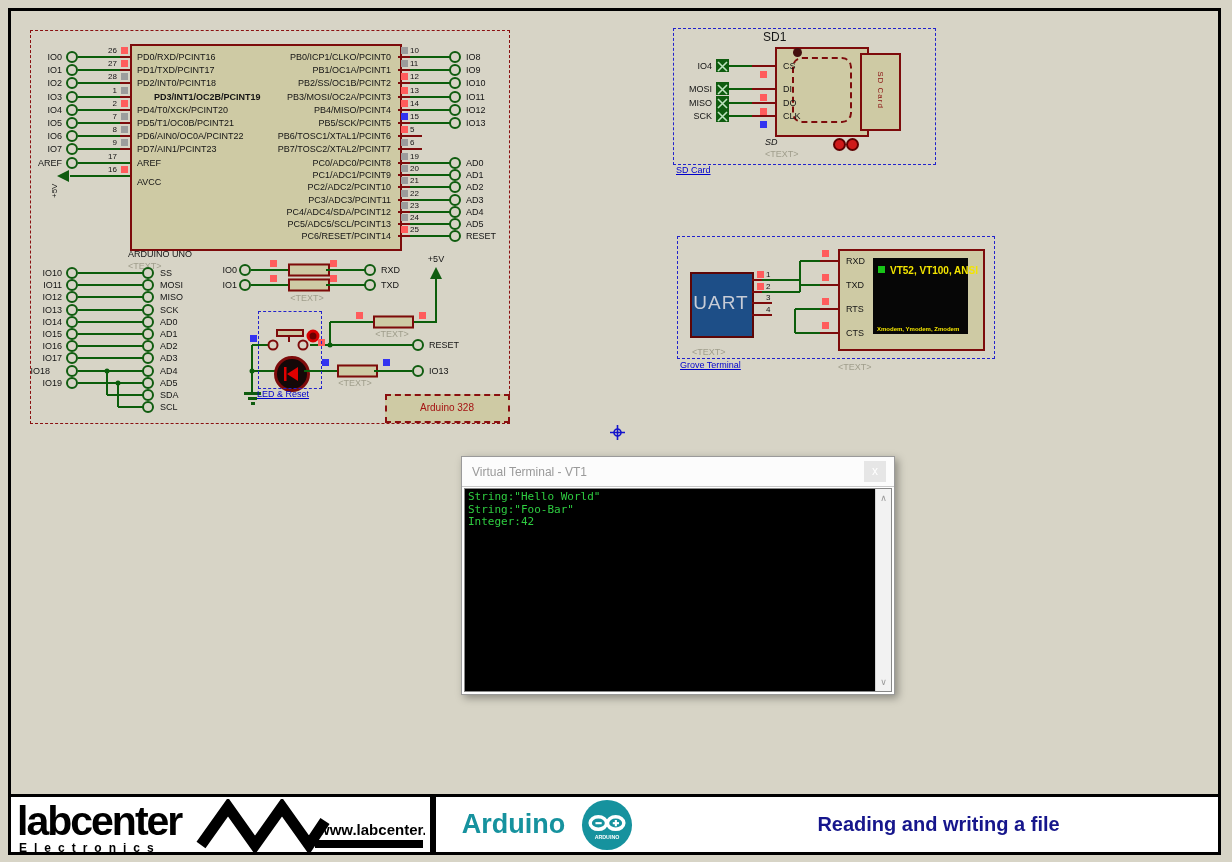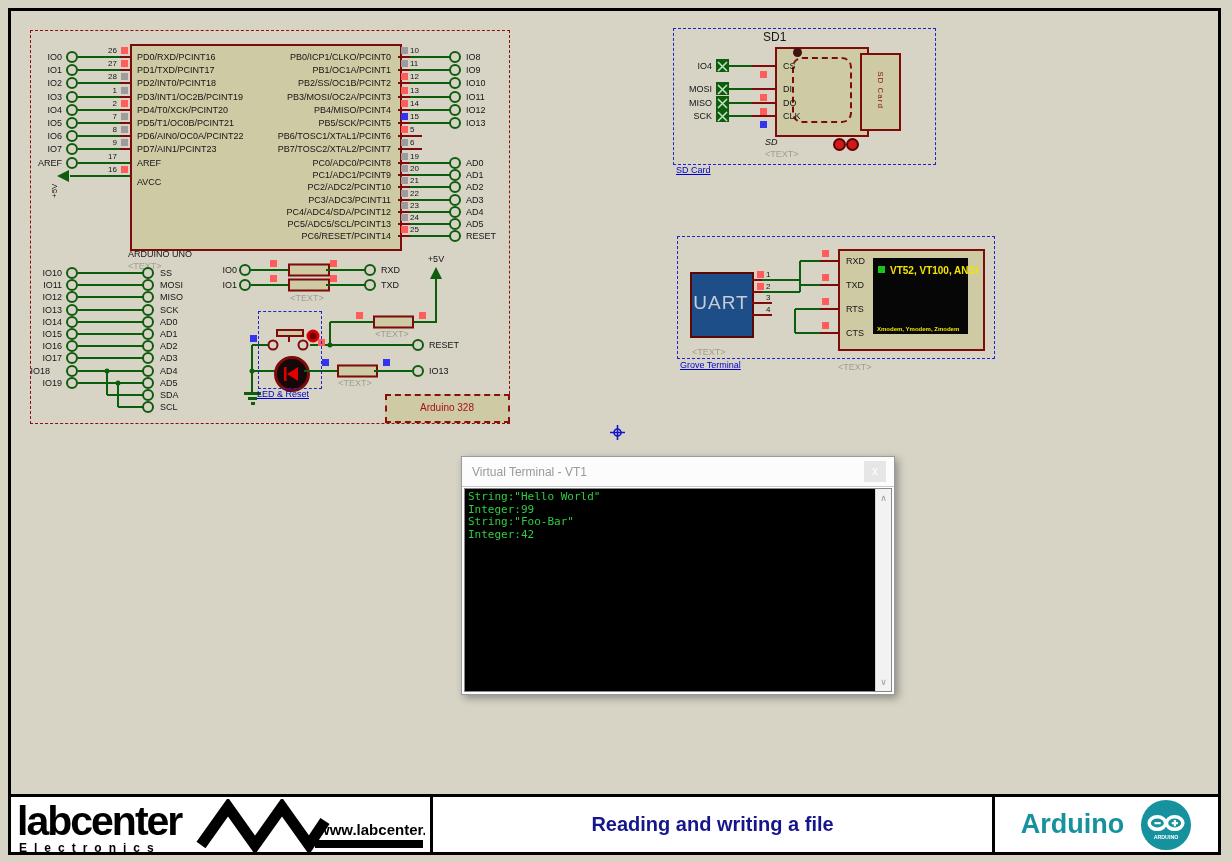--- a/index.html
+++ b/index.html
@@ -78,21 +78,21 @@
       <div class="a " style="left: 120px; top: 82.4px; width: 10px; height: 2px; background: rgb(125, 11, 11);"></div>
       <div class="a lbl r s8" style="left: 117px; top: 76.4px;">28</div>
       <div class="a sq" style="left: 121px; top: 73.4px; background: rgb(156, 156, 156);"></div>
       <div class="a lbl " style="left: 137px; top: 83.4px;">PD2/INT0/PCINT18</div>
       <div class="a lbl r" style="left: 62px; top: 96.6px;">IO3</div>
       <div class="a term" style="left: 72px; top: 96.6px;"></div>
       <div class="a " style="left: 78px; top: 95.6px; width: 44px; height: 2px; background: rgb(11, 94, 11);"></div>
       <div class="a " style="left: 120px; top: 95.6px; width: 10px; height: 2px; background: rgb(125, 11, 11);"></div>
       <div class="a lbl r s8" style="left: 117px; top: 89.6px;">1</div>
       <div class="a sq" style="left: 121px; top: 86.6px; background: rgb(156, 156, 156);"></div>
-      <div class="a lbl " style="left: 137px; top: 96.6px;">PD3/INT1/OC2B/PCINT19</div>
+      <div class="a lbl " style="left: 154px; top: 96.6px; font-weight: bold;">PD3/INT1/OC2B/PCINT19</div>
       <div class="a lbl r" style="left: 62px; top: 109.8px;">IO4</div>
       <div class="a term" style="left: 72px; top: 109.8px;"></div>
       <div class="a " style="left: 78px; top: 108.8px; width: 44px; height: 2px; background: rgb(11, 94, 11);"></div>
       <div class="a " style="left: 120px; top: 108.8px; width: 10px; height: 2px; background: rgb(125, 11, 11);"></div>
       <div class="a lbl r s8" style="left: 117px; top: 102.8px;">2</div>
       <div class="a sq" style="left: 121px; top: 99.8px; background: rgb(255, 92, 92);"></div>
       <div class="a lbl " style="left: 137px; top: 109.8px;">PD4/T0/XCK/PCINT20</div>
       <div class="a lbl r" style="left: 62px; top: 123px;">IO5</div>
       <div class="a term" style="left: 72px; top: 123px;"></div>
       <div class="a " style="left: 78px; top: 122px; width: 44px; height: 2px; background: rgb(11, 94, 11);"></div>
@@ -444,47 +444,47 @@
   </svg>
 
   <div class="a vtwin">
     <div class="vtbar">
       <span class="vttitle">Virtual Terminal - VT1</span>
       <div class="vtclose">
         <span>x</span>
       </div>
     </div>
     <div class="vtbody">
-      <div class="vtlines" id="vt-lines"><div>String:"Hello World"</div><div>Integer:99</div><div>String:"Foo-Bar"</div><div>Integer:42</div></div>
+      <div class="vtlines" id="vt-lines"><div>String:"Hello World"</div><div>String:"Foo-Bar"</div><div>Integer:42</div></div>
       <div class="vtscroll">
         <div class="vtarrow up">∧</div>
         <div class="vtarrow down">∨</div>
       </div>
     </div>
   </div>
 
   <div class="a footer">
     <div class="fcell flogo">
       <svg width="410" height="54" viewBox="0 0 410 54">
         <text x="2" y="36" class="brandtext">labcenter</text>
         <path d="M186,46 L213,8 L240,46 L267,8 L294,46 L310,22" stroke="#000" stroke-width="11" fill="none"></path>
         <rect x="300" y="41" width="108" height="8" fill="#000"></rect>
         <text x="303" y="36" class="urltext">www.labcenter.com</text>
         <text x="4" y="53" class="subtext">Electronics</text>
       </svg>
-    </div>
-    <div class="fcell ftitle">
-      <span class="sheet-title">Reading and writing a file</span>
     </div>
     <div class="fcell fard">
       <span class="ardname">Arduino</span>
       <svg width="52" height="52" viewBox="0 0 54 54">
         <circle cx="27" cy="27" r="26" fill="#16929e"></circle>
         <ellipse cx="18" cy="25" rx="8.5" ry="6.5" fill="none" stroke="#fff" stroke-width="3.6"></ellipse>
         <ellipse cx="36" cy="25" rx="8.5" ry="6.5" fill="none" stroke="#fff" stroke-width="3.6"></ellipse>
         <rect x="15" y="24" width="6.5" height="2.2" fill="#fff"></rect>
         <rect x="33" y="24" width="6.5" height="2.2" fill="#fff"></rect>
         <rect x="35.1" y="21.8" width="2.2" height="6.5" fill="#fff"></rect>
         <text x="27" y="42" text-anchor="middle" font-size="5.5" font-weight="bold" fill="#fff" font-family="Liberation Sans, sans-serif">ARDUINO</text>
       </svg>
     </div>
+    <div class="fcell ftitle">
+      <span class="sheet-title">Reading and writing a file</span>
+    </div>
   </div>
 </div>
 
 </body></html>

